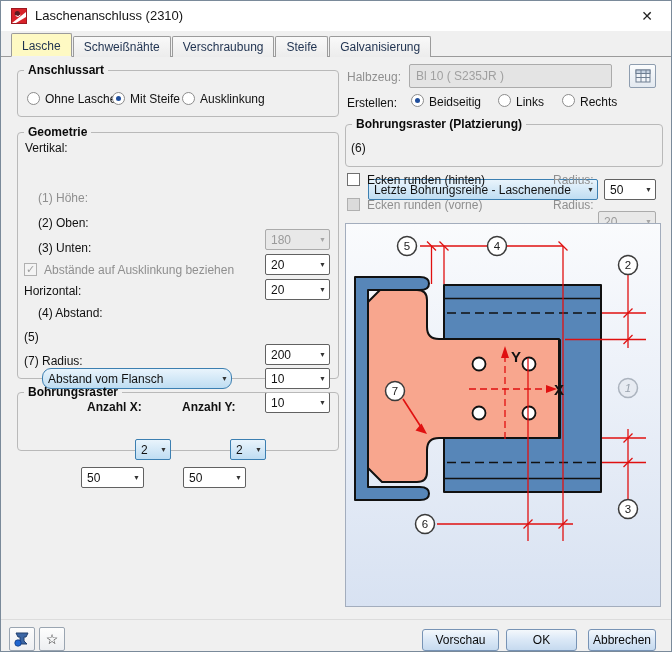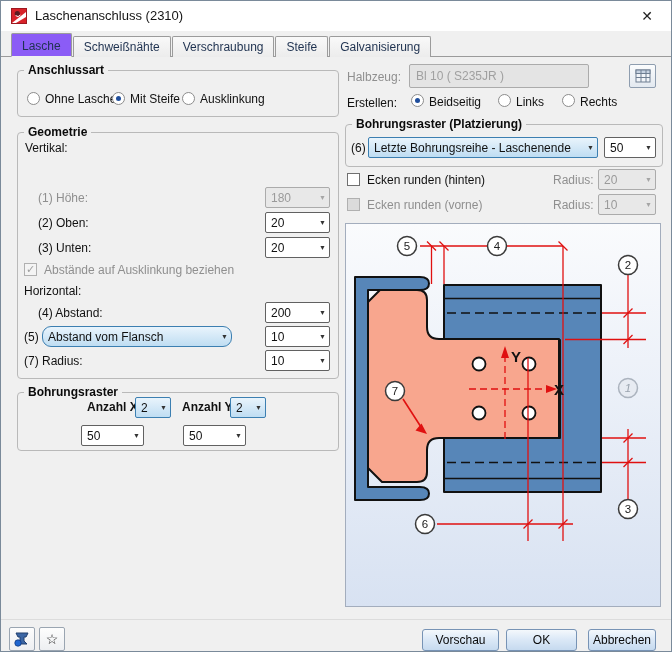--- a/index.html
+++ b/index.html
@@ -16,33 +16,33 @@
   .close-btn { position:absolute; right:8px; top:0; width:32px; height:30px; text-align:center;
                line-height:30px; font-size:14px; color:#222; cursor:pointer; }
 
   
   .tabstrip { position:absolute; left:10px; top:32px; right:4px; height:24px;
               display:flex; align-items:flex-end; }
   .tabstrip::after { content:""; position:absolute; left:-10px; right:-4px; bottom:0; height:1px; background:#9B9B9B; }
   .tab { position:relative; height:21px; padding:3px 10px 0; margin-right:1px; border:1px solid #9B9B9B;
          border-bottom:none; background:linear-gradient(#F9F9F9,#ECECEC); color:#1F3250; z-index:1;
          white-space:nowrap; cursor:pointer; border-radius:2px 2px 0 0; }
-  .tab.active { height:24px; padding-top:5px; background:#8b5cf6; z-index:3; border-bottom:1px solid #F1F1F1; }
+  .tab.active { height:24px; padding-top:5px; background:#fef9c3; z-index:3; border-bottom:1px solid #F1F1F1; }
 
   
   fieldset.grp { position:absolute; border:1px solid #B9B9B9; border-radius:4px; }
   fieldset.grp legend { font-weight:bold; font-size:12px; color:#0A0A0A; margin-left:6px; padding:0 4px; }
 
   .lbl { position:absolute; white-space:nowrap; line-height:14px; color:#111; }
   .lbl.dis { color:#8F8F8F; }
   .lbl.b { font-weight:bold; }
 
   
   .combo { position:absolute; height:21px; background:#FFF; border:1px solid #616161; border-radius:2px;
-           display:flex; align-items:center; padding:0 3px 0 5px; cursor:pointer; }
+           display:flex; align-items:center; padding:0 3px 0 5px; cursor:pointer;margin-top:42px; }
   .combo .val { white-space:nowrap; overflow:hidden; }
   .combo .arr { margin-left:auto; font-size:7px; color:#333; padding-left:4px; }
   .combo.f { background:linear-gradient(#E9F4FC,#BFDDF2); border-color:#3C7FB1; }
   .combo.d { background:#E8E8E8; border-color:#ABABAB; color:#9A9A9A; cursor:default; }
   .combo.d .arr { color:#A5A5A5; }
 
   .inputbox { position:absolute; height:24px; background:#E4E4E4; border:1px solid #ABABAB; border-radius:2px;
               color:#A0A0A0; display:flex; align-items:center; padding:0 6px; }
 
   
@@ -165,21 +165,21 @@
   <div class="combo" style="left:80px; top:424px; width:63px;">
     <span class="val">50</span>
     <span class="arr">▼</span>
   </div>
   <div class="combo" style="left:182px; top:424px; width:63px;">
     <span class="val">50</span>
     <span class="arr">▼</span>
   </div>
 
   <span class="lbl dis" style="left:346px; top:69px;">Halbzeug:</span>
-  <div class="inputbox" style="left:408px; top:63px; width:180px;">
+  <div class="inputbox" style="left:408px; top:63px; width:203px;">
     <span>Bl 10  ( S235JR )</span>
   </div>
   <div class="sqbtn" style="left:628px; top:63px; width:27px; height:24px;">
     <svg width="16" height="14" viewBox="0 0 16 14">
       <rect x="1" y="1" width="14" height="12" fill="#F2F5F9" stroke="#6E7E92"></rect>
       <rect x="1" y="1" width="14" height="3.5" fill="#C7D3E2" stroke="#6E7E92"></rect>
       <line x1="6" y1="1" x2="6" y2="13" stroke="#6E7E92"></line>
       <line x1="11" y1="1" x2="11" y2="13" stroke="#6E7E92"></line>
       <line x1="1" y1="8.5" x2="15" y2="8.5" stroke="#6E7E92"></line>
     </svg>

